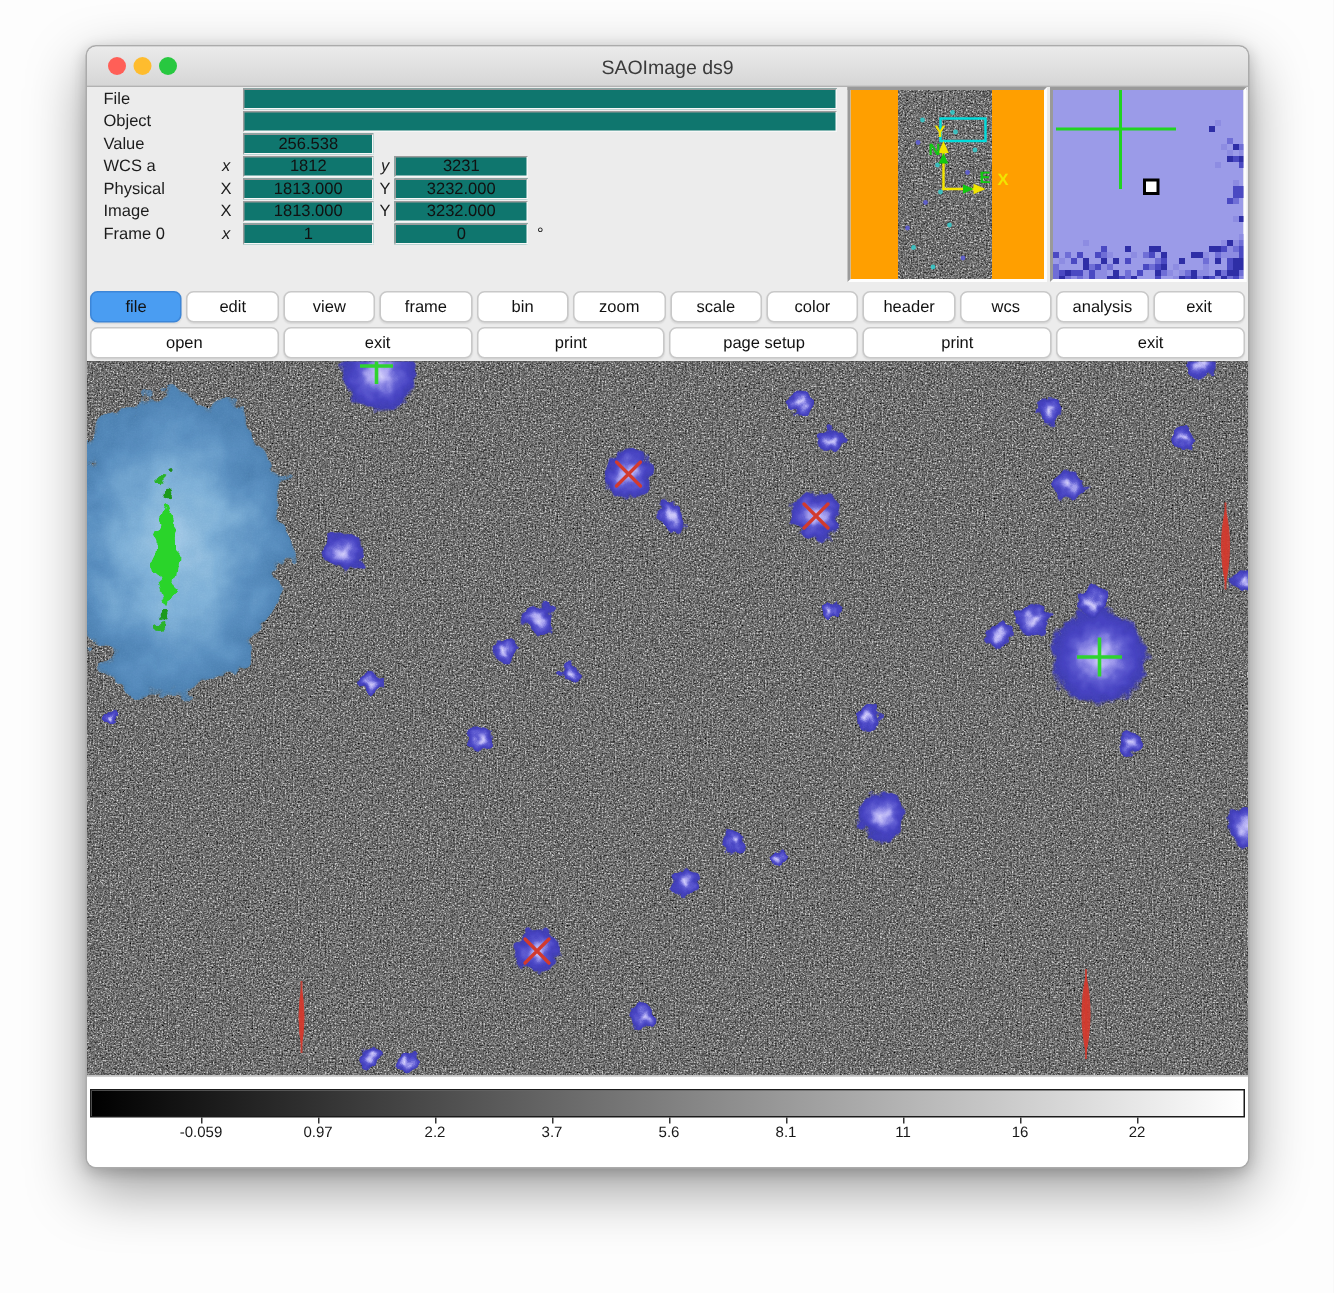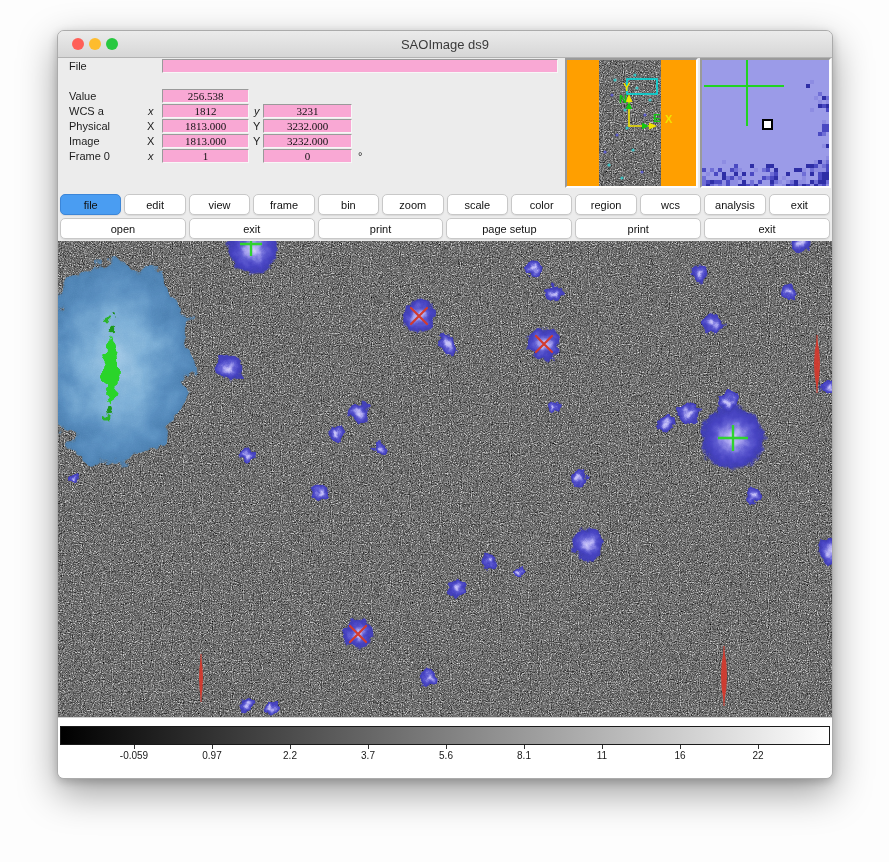--- a/index.html
+++ b/index.html
@@ -9,23 +9,23 @@
     overflow:hidden;box-sizing:border-box;}
   .titlebar{position:absolute;left:0;top:0;width:100%;height:26px;
     background:linear-gradient(#ebebeb,#d6d6d6);border-bottom:1px solid #b2b2b2;}
   .title{position:absolute;width:100%;text-align:center;top:6px;font-size:13px;color:#3a3a3a;}
   .light{position:absolute;top:7px;width:12px;height:12px;border-radius:50%;}
   .info{position:absolute;left:0;top:27px;width:100%;height:133px;}
   .irow{position:absolute;height:14px;font-size:11px;color:#1c1c1c;}
   .ilabel{position:absolute;left:11px;top:1px;}
   .isub{position:absolute;top:1px;font-style:italic;}
   .isub.up{font-style:normal;}
-  .ifield{position:absolute;height:12px;background:#f9a8d4;border:1px solid;
+  .ifield{position:absolute;height:12px;background:#0f766e;border:1px solid;
     border-color:#9a9a9a #f7f7f7 #f7f7f7 #9a9a9a;font-size:11px;text-align:center;
-    padding:0;margin:0;font-family:Liberation Serif, serif;color:#111;}
+    padding:0;margin:0;font-family:Liberation Sans, sans-serif;color:#111;}
   .thumb{position:absolute;top:27px;height:130px;border:2px solid;border-color:#9a9a9a #fdfdfd #fdfdfd #9a9a9a;box-sizing:border-box;}
   .menubar{position:absolute;left:0;width:100%;height:24px;display:flex;gap:3px;padding:1px 2px;box-sizing:border-box;}
   .mbtn{flex:1;height:21px;background:#ffffff;border:1px solid #c8c8c8;border-radius:5px;
     font-size:11px;font-family:"Liberation Sans",sans-serif;color:#111;box-shadow:0 1px 1px rgba(0,0,0,.08);padding:0;}
   .mbtn.active{background:#4a9df2;border-color:#3c86d8;}
   .imagearea{position:absolute;left:0;top:210px;width:776px;height:476px;background:#000;}
   .cbar{position:absolute;left:0;top:686px;width:776px;height:63px;background:#fff;border-top:1px solid #cfcfcf;}
   .cbar .bar{position:absolute;left:2px;top:8px;width:770px;height:19px;border:1px solid #1a1a1a;
     background:linear-gradient(to right,#000,#fff);box-sizing:border-box;}
   .cb-tick{position:absolute;top:27px;width:0;}
@@ -80,20 +80,24 @@
   <div class="titlebar">
     <span class="light" id="lt-close" style="left: 14px; background: rgb(255, 95, 87);"></span>
     <span class="light" id="lt-min" style="left: 31px; background: rgb(254, 188, 46);"></span>
     <span class="light" id="lt-zoom" style="left: 48px; background: rgb(40, 200, 64);"></span>
     <div class="title">SAOImage ds9</div>
   </div>
 
   <div class="info">
     <div class="irow" style="top:1px;width:100%">
       <span class="ilabel">File</span>
+      <input class="ifield" style="left: 104px; top: 0px; width: 394px;" readonly="" value="">
+    </div>
+    <div class="irow" style="top:16px;width:100%">
+      <span class="ilabel">Object</span>
       <input class="ifield" style="left: 104px; top: 0px; width: 394px;" readonly="" value="">
     </div>
     <div class="irow" style="top:31px;width:100%">
       <span class="ilabel">Value</span>
       <input class="ifield" style="left: 104px; top: 0px; width: 85px;" readonly="" value="256.538">
     </div>
     <div class="irow" style="top:46px;width:100%">
       <span class="ilabel">WCS a</span>
       <span class="isub" style="left:90px">x</span>
       <input class="ifield" style="left: 104px; top: 0px; width: 85px;" readonly="" value="1812">
@@ -312,21 +316,21 @@
 
   <div class="menubar" style="top:162px">
     <button class="mbtn active">file</button>
     <button class="mbtn">edit</button>
     <button class="mbtn">view</button>
     <button class="mbtn">frame</button>
     <button class="mbtn">bin</button>
     <button class="mbtn">zoom</button>
     <button class="mbtn">scale</button>
     <button class="mbtn">color</button>
-    <button class="mbtn">region</button>
+    <button class="mbtn">header</button>
     <button class="mbtn">wcs</button>
     <button class="mbtn">analysis</button>
     <button class="mbtn">exit</button>
   </div>
   <div class="menubar" style="top:186px">
     <button class="mbtn">open</button>
     <button class="mbtn">exit</button>
     <button class="mbtn">print</button>
     <button class="mbtn">page setup</button>
     <button class="mbtn">print</button>

